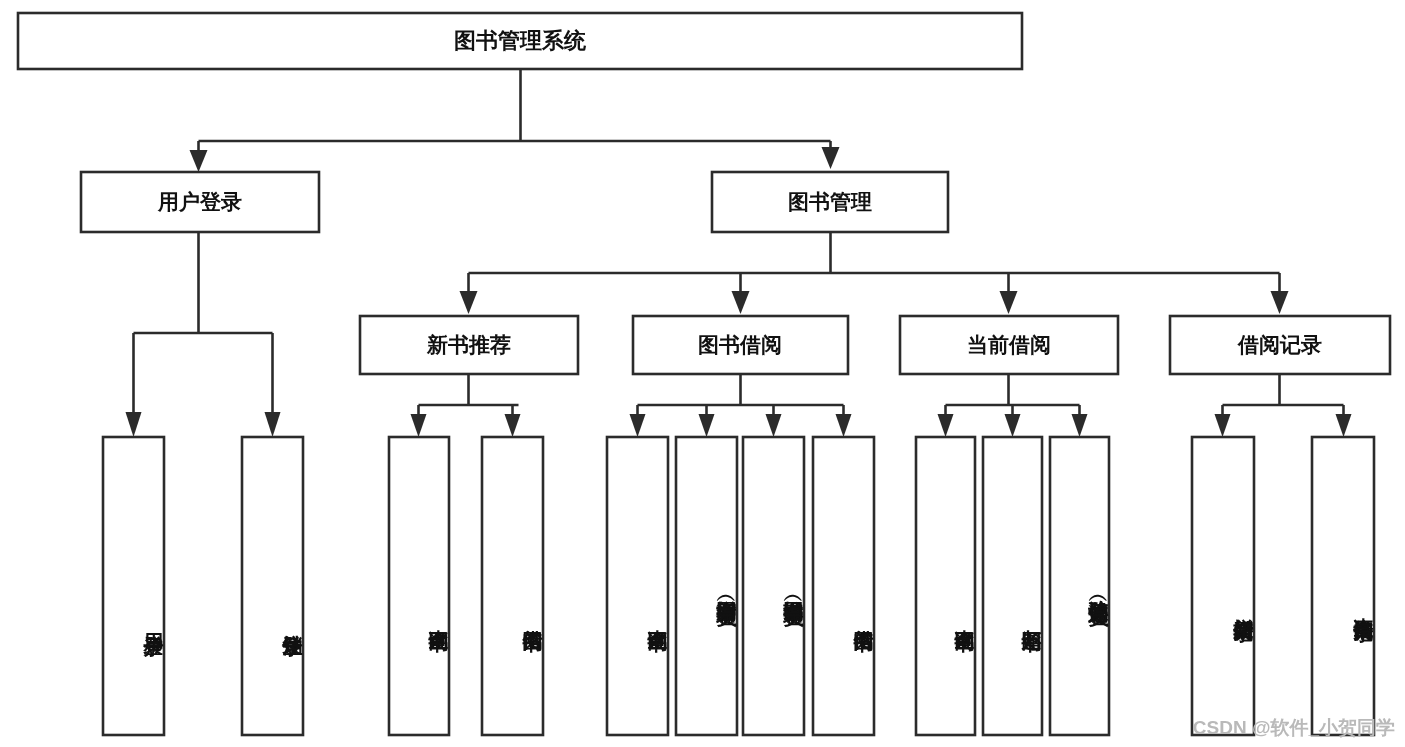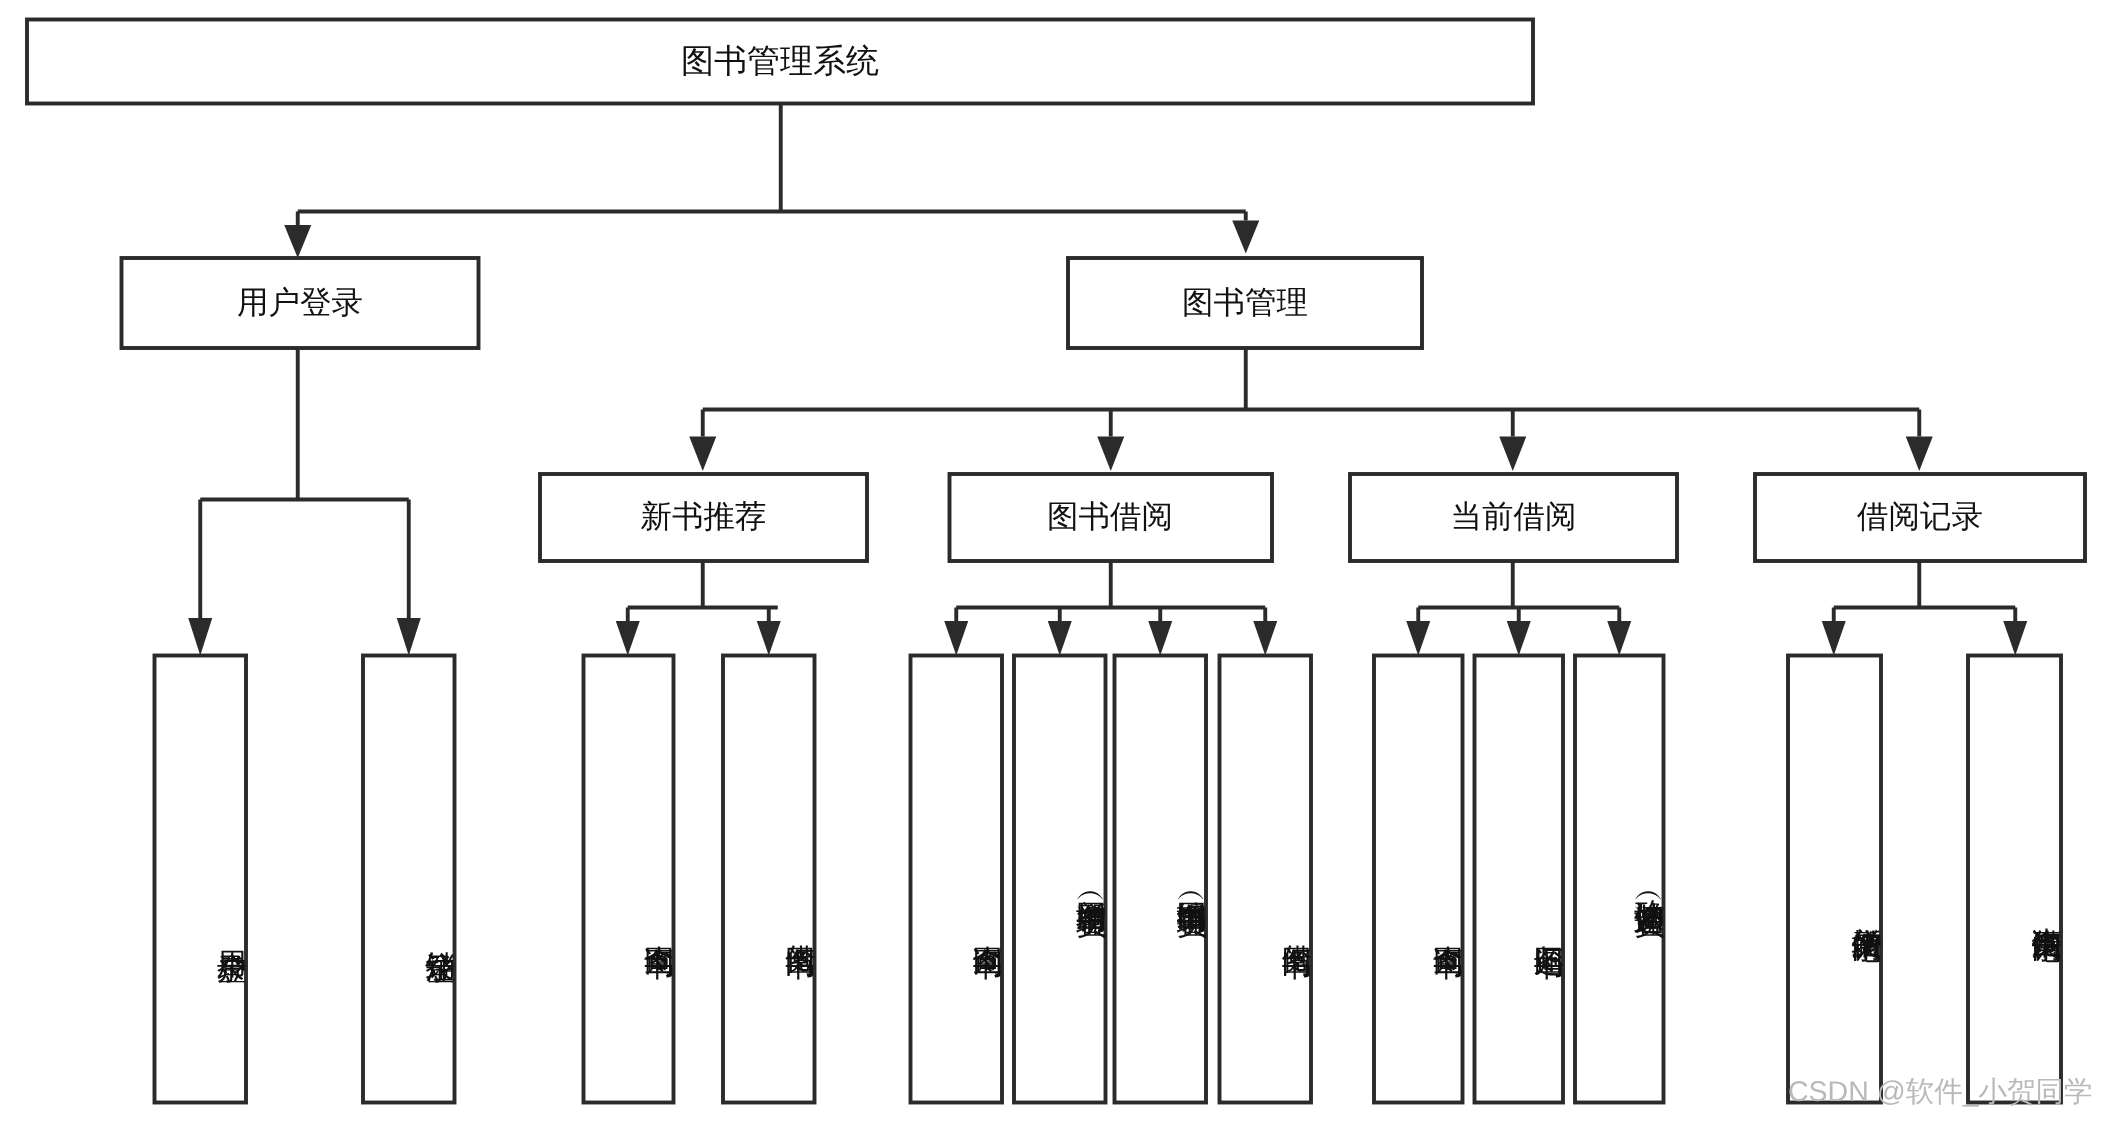--- a/index.html
+++ b/index.html
@@ -11,20 +11,21 @@
     width: 1405px;
     height: 747px;
     font-family: "Liberation Sans", "DejaVu Sans", sans-serif;
     overflow: hidden;
   }
   #diagram-root {
     position: relative;
     width: 1405px;
     height: 747px;
     background: #ffffff;
+    font-weight: bold;
   }
   svg#tree-svg {
     position: absolute;
     left: 0;
     top: 0;
     width: 1405px;
     height: 747px;
     display: block;
   }
   .node-rect {

